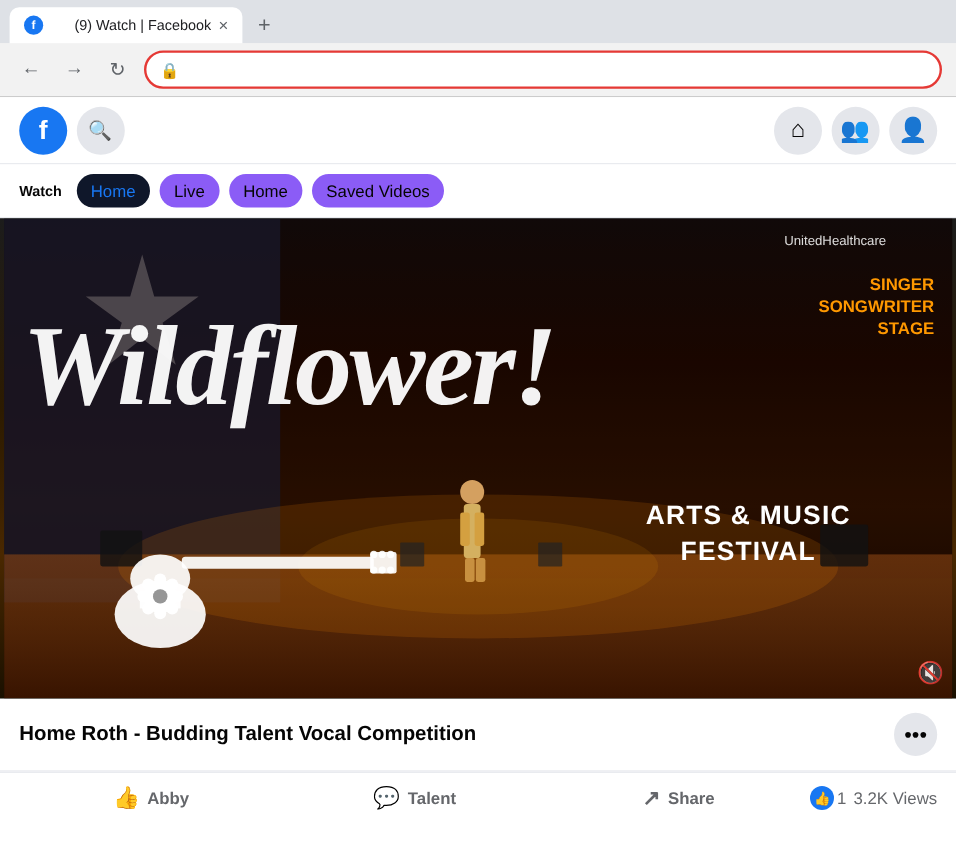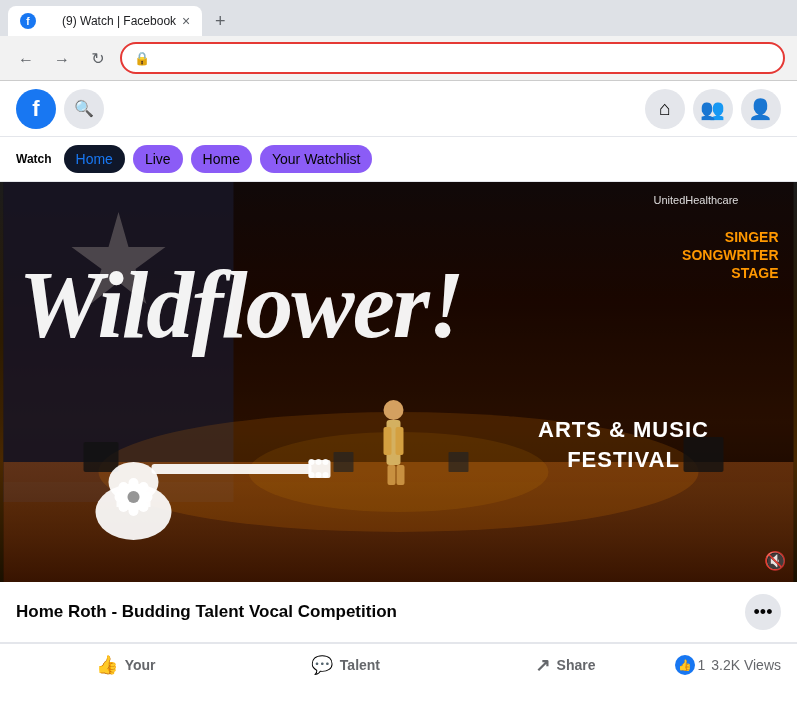--- a/index.html
+++ b/index.html
@@ -93,21 +93,21 @@
     <div class="fb-icon-btn">👥</div>
     <div class="fb-icon-btn">👤</div>
   </div>
 </div>
 
 <div class="watch-nav">
   <span class="watch-title">Watch</span>
   <button class="nav-pill active">Home</button>
   <button class="nav-pill">Live</button>
   <button class="nav-pill">Home</button>
-  <button class="nav-pill">Your Watchlist</button>
+  <button class="nav-pill">Saved Videos</button>
 </div>
 
 <div class="video-container">
   <div class="stage-bg"></div>
 
   <svg style="position:absolute;inset:0;width:100%;height:100%;" viewBox="0 0 790 400" xmlns="http://www.w3.org/2000/svg">
 
     <defs>
       <linearGradient id="bgGrad" x1="0" y1="0" x2="0" y2="1">
         <stop offset="0%" stop-color="#0d0d0d"></stop>
@@ -195,21 +195,21 @@
 </div>
 
 <div class="video-info">
   <span class="video-title">Home Roth - Budding Talent Vocal Competition</span>
   <button class="more-btn">•••</button>
 </div>
 
 <div class="actions-bar">
   <button class="action-btn">
     <span class="action-icon">👍</span>
-    <span>Your</span>
+    <span>Abby</span>
   </button>
   <button class="action-btn">
     <span class="action-icon">💬</span>
     <span>Talent</span>
   </button>
   <button class="action-btn">
     <span class="action-icon">↗</span>
     <span>Share</span>
   </button>
   <div class="views-area">

